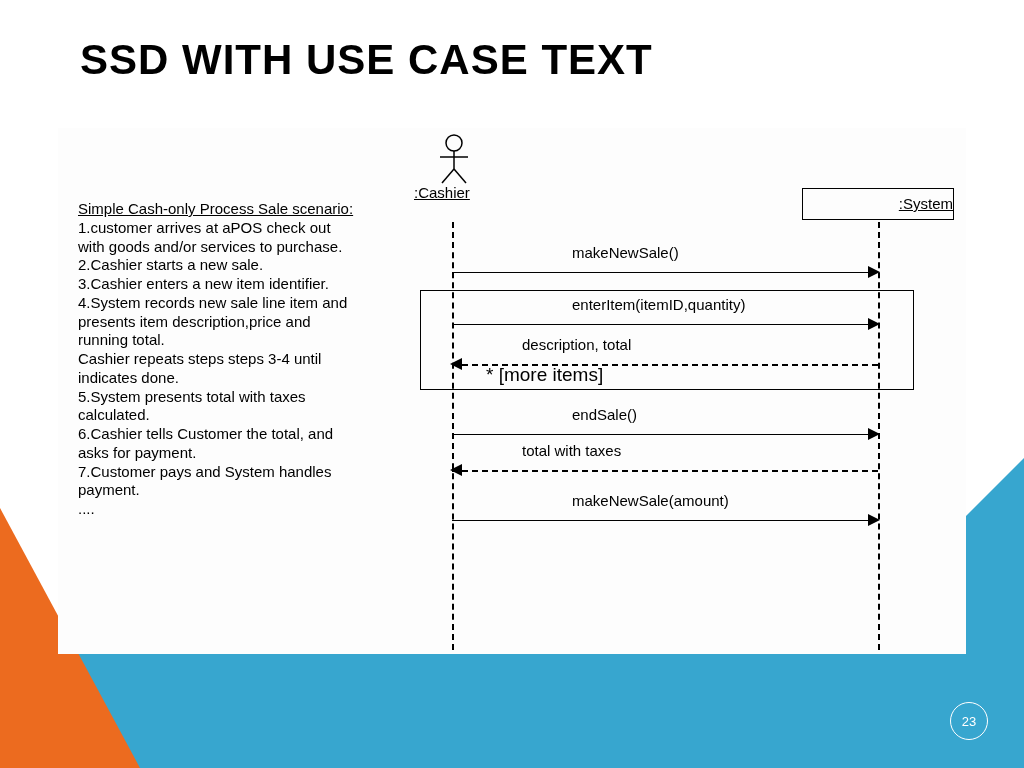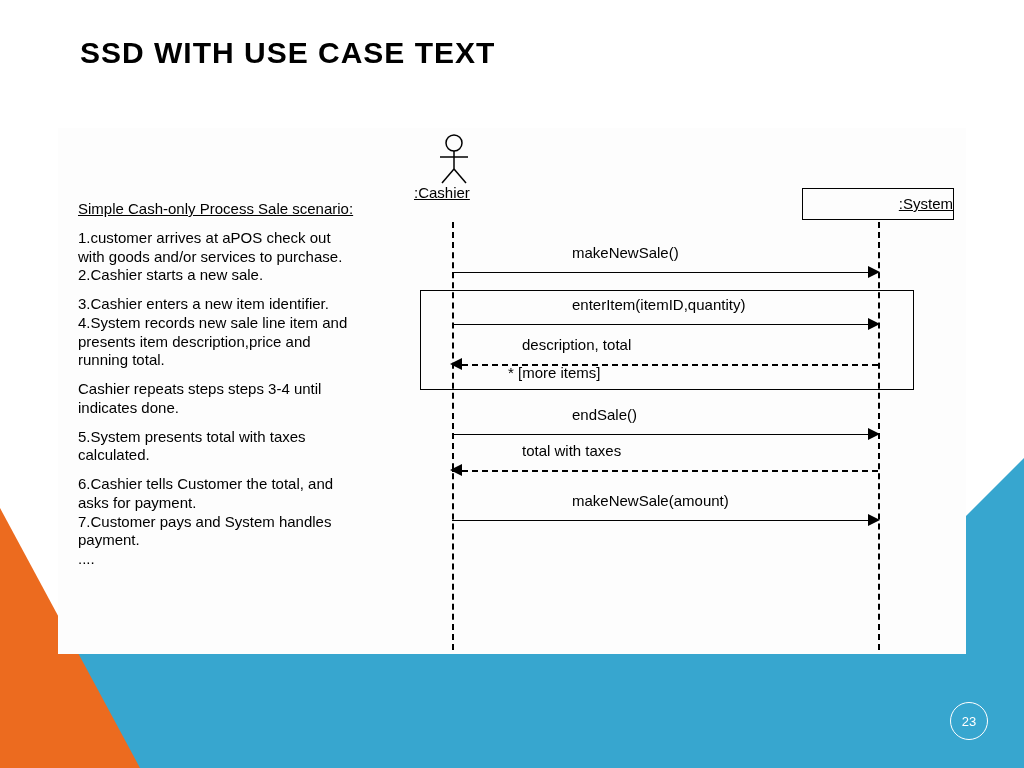--- a/index.html
+++ b/index.html
@@ -1,28 +1,28 @@
 <!DOCTYPE html>
 <html><head>
 <meta charset="utf-8">
 <style>
   html,body{margin:0;padding:0;width:1024px;height:768px;font-family:Arial,Helvetica,sans-serif;background:#fff;overflow:hidden}
   .slide{position:relative;width:1024px;height:768px}
-  .title{position:absolute;left:80px;top:36px;font-size:30px;font-weight:900;letter-spacing:1px;color:#000}
+  .title{position:absolute;left:80px;top:36px;font-size:42px;font-weight:900;letter-spacing:1px;color:#000}
   
   .blue-band{position:absolute;left:0;right:0;bottom:0;height:120px;background:#37a6cf}
   .blue-tri{position:absolute;right:0;bottom:0;width:0;height:0;border-right:310px solid #37a6cf;border-top:310px solid transparent}
   .orange-tri{position:absolute;left:0;bottom:0;width:0;height:0;border-left:140px solid #ec6b1f;border-top:260px solid transparent}
   .pagecirc{position:absolute;right:36px;bottom:28px;width:36px;height:36px;border:1.5px solid #fff;border-radius:50%;color:#fff;font-size:13px;display:flex;align-items:center;justify-content:center}
   
   .panel{position:absolute;left:58px;top:128px;width:908px;height:526px;background:#fdfdfd}
   
   .usecase{position:absolute;left:20px;top:72px;width:280px;font-size:15px;line-height:1.25;color:#000}
   .uc-head{text-decoration:underline}
-  .uc-block{margin-top:10px}
+  .uc-block{}
   
   .actor{position:absolute;left:356px;top:6px;width:80px;}
   .actor svg{display:block;margin:0 auto}
   .actor-label{font-size:15px;text-decoration:underline}
   
   .sysbox{position:absolute;left:744px;top:60px;width:150px;height:30px;border:1.5px solid #000;text-align:right;font-size:15px;line-height:30px}
   .sysbox span{text-decoration:underline}
   
   .life{position:absolute;top:94px;bottom:4px;border-left:2px dashed #000;width:0}
   .life.cashier{left:394px}
@@ -30,21 +30,21 @@
   
   .msg{position:absolute;left:394px;width:426px;height:24px}
   .msg .lbl{position:absolute;left:120px;top:-18px;font-size:15px;white-space:nowrap}
   .msg.ret .lbl{left:70px}
   .arrow-line{position:absolute;left:0;right:0;top:10px;border-top:1.5px solid #000}
   .arrow-line.dashed{border-top:2px dashed #000}
   .head-r{position:absolute;right:-2px;top:4px;width:0;height:0;border-left:12px solid #000;border-top:6px solid transparent;border-bottom:6px solid transparent}
   .head-l{position:absolute;left:-2px;top:4px;width:0;height:0;border-right:12px solid #000;border-top:6px solid transparent;border-bottom:6px solid transparent}
   
   .loopbox{position:absolute;left:362px;top:162px;width:492px;height:98px;border:1.5px solid #000}
-  .loop-note{position:absolute;left:450px;top:236px;font-size:15px}
+  .loop-note{position:absolute;left:428px;top:236px;font-size:19px}
 </style>
 </head>
 <body>
 
 <div class="slide">
 
   <div class="title">SSD WITH USE CASE TEXT</div>
 
   <div class="blue-tri"></div>
   <div class="blue-band"></div>

